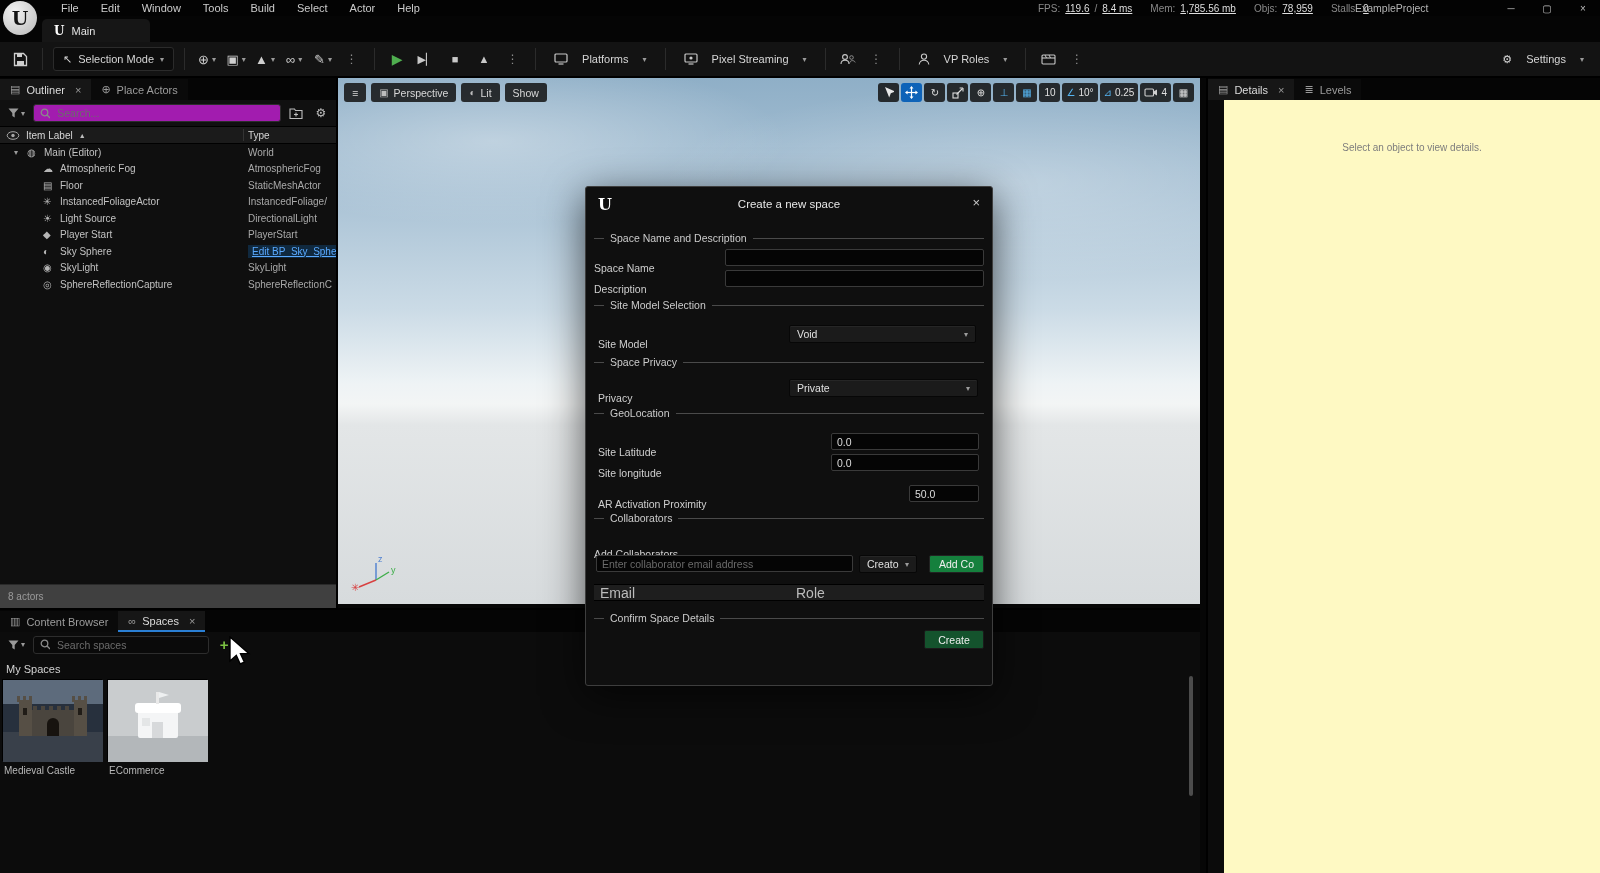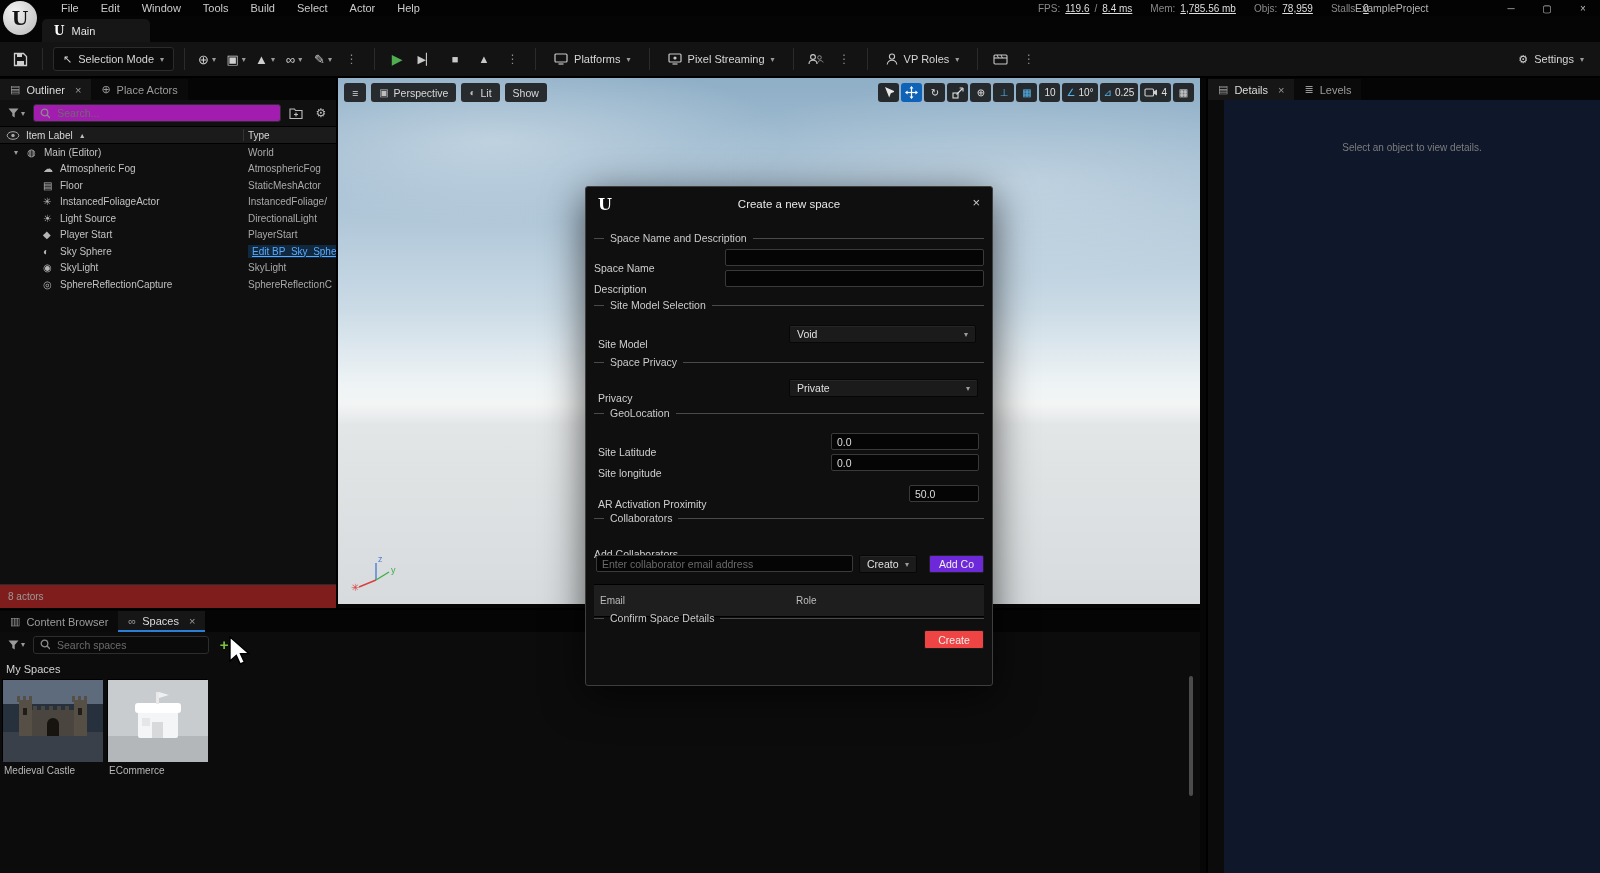--- a/index.html
+++ b/index.html
@@ -28,21 +28,21 @@
   .main-tab .ue-mini{font-family:"DejaVu Serif",serif;font-weight:bold;font-size:12px;color:#fff;}
 
   
   .toolbar{position:absolute;left:0;top:42px;width:1600px;height:36px;background:#131313;border-bottom:2px solid #000;
            display:flex;align-items:center;padding:0 8px;gap:5px;}
   .tb-divider{width:1px;height:22px;background:#2b2b2b;margin:0 5px;}
   .tb-iconbtn{height:26px;min-width:24px;display:flex;align-items:center;justify-content:center;gap:3px;color:#cfcfcf;font-size:13px;}
   .tb-drop{height:24px;background:#0c0c0c;border:1px solid #2b2b2b;border-radius:3px;display:flex;align-items:center;gap:6px;
            padding:0 9px;color:#d6d6d6;font-size:11px;}
   .tb-chev{font-size:8px;color:#9a9a9a;}
-  .tb-label-drop{height:26px;display:flex;align-items:center;gap:6px;padding:0 8px;color:#d6d6d6;}
+  .tb-label-drop{height:26px;display:flex;align-items:center;gap:14px;padding:0 8px;color:#d6d6d6;}
   .play{color:#4fae4f;font-size:14px;}
   .ctl{color:#c9c9c9;font-size:11px;}
   .dots{color:#8d8d8d;font-size:12px;letter-spacing:1px;}
   .tb-right{margin-left:auto;display:flex;align-items:center;}
 
   
   .outliner{position:absolute;left:0;top:78px;width:338px;height:530px;background:#0f0f0f;border-right:2px solid #000;}
   .panel-tabs{height:22px;background:#050505;display:flex;align-items:flex-end;}
   .ptab{height:21px;display:flex;align-items:center;gap:6px;padding:0 10px;font-size:11px;color:#9c9c9c;background:#0a0a0a;}
   .ptab.active{background:#161616;color:#dcdcdc;}
@@ -59,21 +59,21 @@
   .ol-header .coltype{position:absolute;left:248px;}
   .ol-header .coldiv{position:absolute;left:243px;top:2px;bottom:2px;width:1px;background:#333;}
   .ol-rows{position:absolute;top:66px;left:0;right:0;bottom:24px;overflow:hidden;}
   .ol-row{position:relative;height:16.5px;display:flex;align-items:center;font-size:10px;color:#c2c2c2;padding-left:14px;}
   .ol-caret{width:13px;color:#9a9a9a;font-size:8px;}
   .ol-indent{display:inline-block;height:1px;}
   .ol-icon{width:17px;font-size:10px;color:#b5b5b5;}
   .ol-label{white-space:nowrap;}
   .ol-type{position:absolute;left:248px;color:#a9a9a9;white-space:nowrap;}
   .ol-link{color:#5aa9ff;text-decoration:underline;background:#10293f;padding:1px 4px;}
-  .ol-footer{position:absolute;left:0;right:0;bottom:0;height:24px;background:#7f1d1d;border-top:1px solid #2a2a2a;
+  .ol-footer{position:absolute;left:0;right:0;bottom:0;height:24px;background:#404040;border-top:1px solid #2a2a2a;
              display:flex;align-items:center;padding-left:8px;font-size:10px;color:#9a9a9a;}
 
   
   .viewport{position:absolute;left:338px;top:78px;width:862px;height:526px;
     background:
       radial-gradient(ellipse 420px 120px at 18% 12%, rgba(255,255,255,0.35), transparent 70%),
       radial-gradient(ellipse 500px 140px at 78% 20%, rgba(255,255,255,0.28), transparent 70%),
       linear-gradient(180deg,#8fafc7 0%,#a9c2d5 22%,#cbdbe6 44%,#eef3f5 58%,#f3f5f5 62%,#e3e6e7 66%,#d7dbdd 100%);}
   .vp-toolbar{position:absolute;left:6px;right:6px;top:5px;display:flex;justify-content:space-between;align-items:center;}
   .vp-left{display:flex;gap:5px;}
@@ -98,47 +98,47 @@
   .plusbtn{color:#7bc142;font-size:15px;font-weight:bold;width:20px;text-align:center;}
   .my-spaces{margin:6px 0 4px 6px;font-size:11px;color:#d2d2d2;}
   .space-grid{display:flex;gap:4px;padding-left:2px;}
   .space-item{width:101px;}
   .space-thumb{width:100px;height:82px;background:#1c222c;border:1px solid #000;}
   .space-name{font-size:10px;color:#b8b8b8;margin-top:4px;padding-left:2px;}
   .cb-scroll{position:absolute;right:7px;top:66px;width:4px;height:120px;background:#4c4c4c;border-radius:2px;}
 
   
   .rightpanel{position:absolute;left:1206px;top:78px;width:394px;height:795px;background:#0b0b0b;border-left:2px solid #000;}
-  .rp-body{position:absolute;left:0;right:0;top:22px;bottom:0;background:#0f172a;margin-left:16px;}
+  .rp-body{position:absolute;left:0;right:0;top:22px;bottom:0;background:#fef9c3;margin-left:16px;}
   .rp-hint{margin-top:42px;text-align:center;font-size:10px;color:#7d7d7d;}
 
   
   .dialog{position:absolute;left:585px;top:186px;width:408px;height:500px;background:#0f0f0f;border:1px solid #3e3e3e;
           border-radius:3px;box-shadow:0 10px 40px rgba(0,0,0,0.65);z-index:20;}
   .dlg-title{position:absolute;left:0;right:0;top:0;height:34px;display:flex;align-items:center;justify-content:center;
              color:#e6e6e6;font-size:11.5px;}
   .dlg-logo{position:absolute;left:12px;top:8px;font-family:"DejaVu Serif",serif;font-weight:bold;font-size:16px;color:#fff;}
   .dlg-close{position:absolute;right:12px;top:8px;font-size:13px;color:#c9c9c9;}
   .dlg-section{position:absolute;left:8px;right:8px;display:flex;align-items:center;gap:6px;font-size:10.5px;color:#cbcbcb;}
   .sec-dash{width:10px;height:1px;background:#4a4a4a;}
   .sec-line{flex:1;height:1px;background:#4a4a4a;}
   .dlg-row{position:absolute;left:8px;right:8px;height:18px;display:flex;align-items:center;}
   .dlg-label{font-size:10.5px;color:#cfcfcf;padding-left:4px;margin-top:20px;}
   .tin{position:absolute;top:0;height:17px;background:#050505;border:1px solid #3a3a3a;border-radius:2px;color:#ddd;
        font-size:10.5px;padding:0 5px;font-family:inherit;outline:none;}
   .tin::placeholder{color:#6a6a6a;}
   .dd{position:absolute;top:0;height:18px;background:#1b1b1b;border:1px solid #070707;border-radius:2px;display:flex;
       align-items:center;padding:0 7px;font-size:10.5px;color:#e0e0e0;box-shadow:inset 0 1px 0 rgba(255,255,255,0.05);}
   .dd-chev{margin-left:auto;font-size:8px;color:#9c9c9c;}
-  .tbl-head{position:absolute;left:8px;right:8px;height:33px;background:#1e1e1e;border-top:1px solid #000;border-bottom:1px solid #000;
-            display:flex;align-items:center;font-size:10px;color:#bcbcbc;}
+  .tbl-head{position:absolute;left:8px;right:8px;height:17px;background:#1e1e1e;border-top:1px solid #000;border-bottom:1px solid #000;
+            display:flex;align-items:center;font-size:14px;color:#bcbcbc;}
   .tbl-head .em{padding-left:6px;} .tbl-head .ro{position:absolute;left:202px;}
   .btn{position:absolute;top:0;border-radius:2px;color:#efefef;font-size:10.5px;display:flex;align-items:center;justify-content:center;}
-  .btn-addco{background:#6d28d9;border:1px solid #222;}
-  .btn-create{background:#ef4444;border:1px solid #1a1a1a;}
+  .btn-addco{background:#15803d;border:1px solid #222;}
+  .btn-create{background:#14532d;border:1px solid #1a1a1a;}
 
   .cursor-svg{position:absolute;left:228px;top:636px;z-index:30;}
 </style>
 </head>
 <body>
 
 <div class="app">
 
   <div class="menubar">
     <div class="ue-logo">

